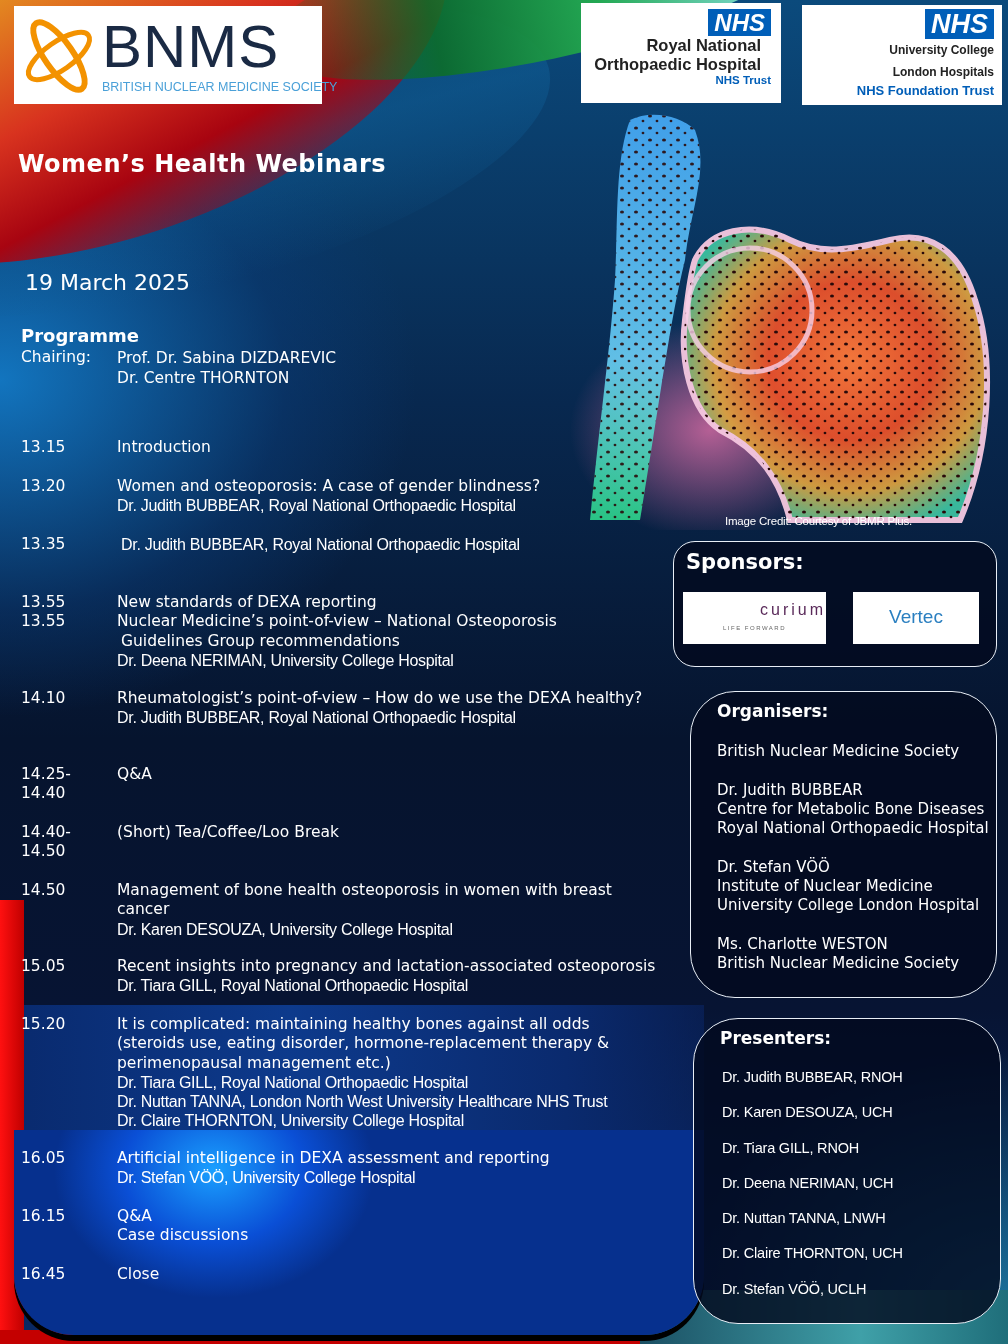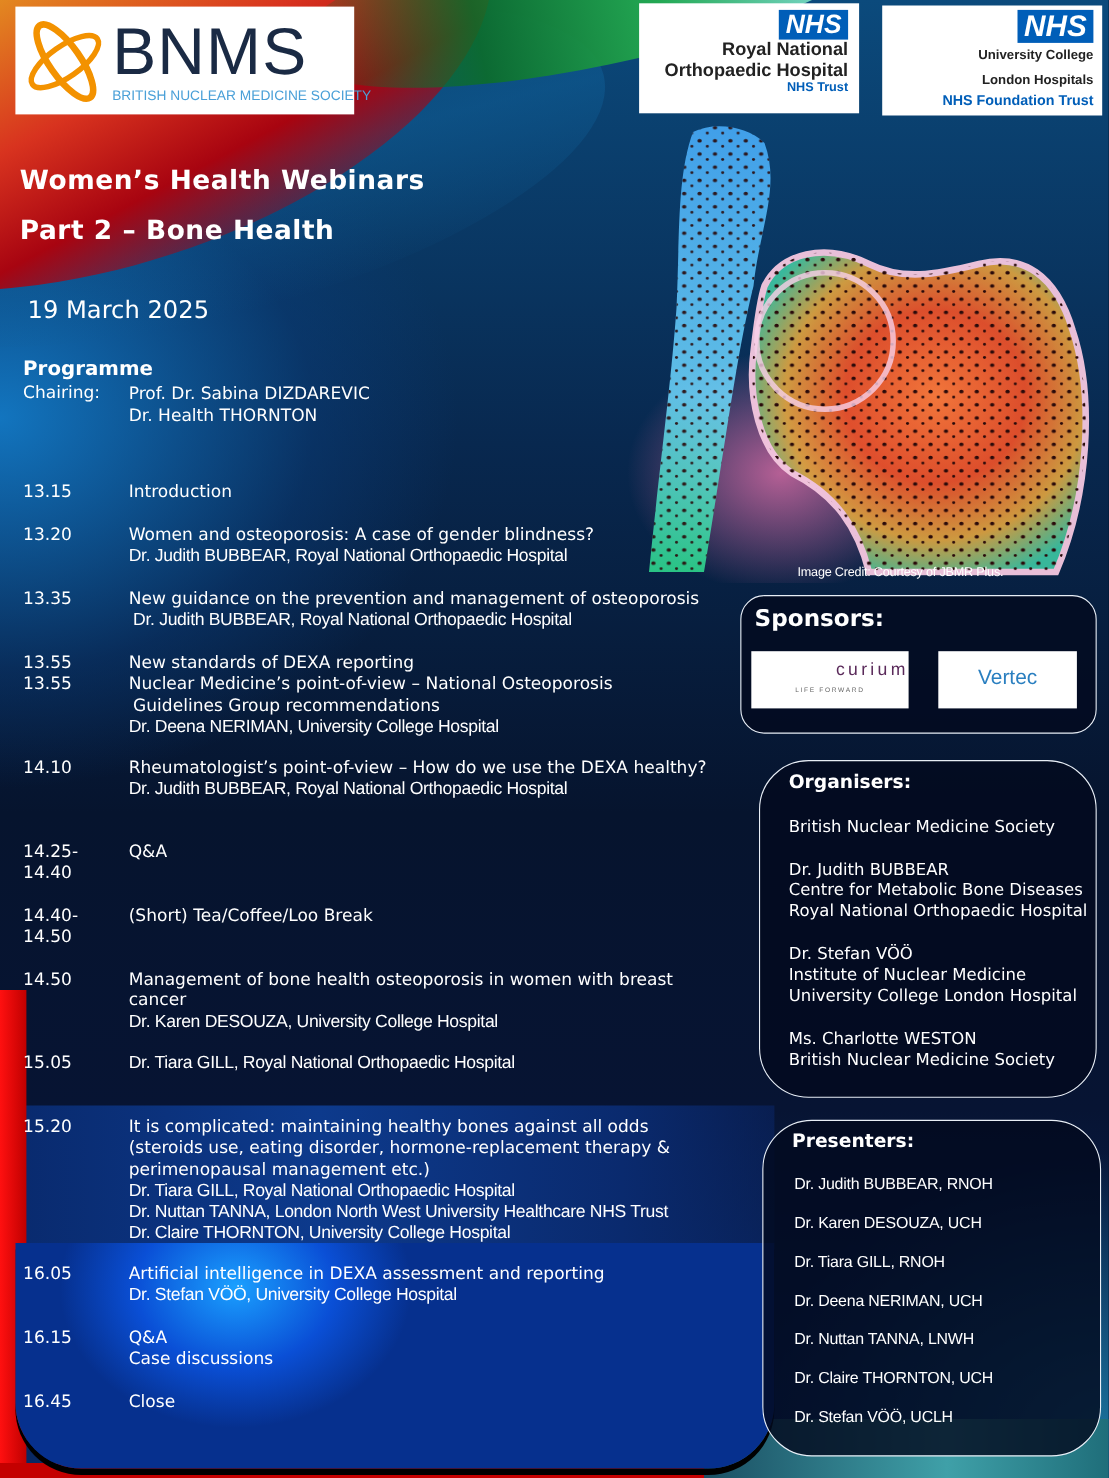--- a/index.html
+++ b/index.html
@@ -34,21 +34,21 @@
   .logo { position:absolute; background:#fff; color:#222; }
   .bnms { left:14px; top:6px; width:308px; height:98px; }
   .bnms-mark { position:absolute; left:6px; top:8px; width:78px; height:84px; }
   .bnms-word { position:absolute; left:88px; top:6px; font-family:"Liberation Sans", sans-serif; font-size:60px; letter-spacing:1px; color:#1a2a44; line-height:70px; }
   .bnms-sub { position:absolute; left:88px; top:74px; font-family:"Liberation Sans", sans-serif; font-size:12.5px; color:#4aa0d8; white-space:nowrap; }
   .rnoh { left:581px; top:3px; width:200px; height:100px; text-align:right; }
   .uclh { left:802px; top:5px; width:200px; height:100px; text-align:right; }
   .nhs { display:inline-block; background:#005eb8; color:#fff; font-family:"Liberation Sans", sans-serif; font-weight:bold; font-style:italic; padding:0 6px; }
   .rnoh .nhs { font-size:24px; line-height:27px; margin:6px 10px 0 0; }
   .uclh .nhs { font-size:27px; line-height:30px; margin:4px 8px 0 0; }
-  .rnoh .l1 { font-family:"Liberation Sans", sans-serif; font-weight:bold; font-size:16.5px; color:#222; line-height:19px; margin-right:10px; }
+  .rnoh .l1 { font-family:"Liberation Sans", sans-serif; font-weight:bold; font-size:16.5px; color:#222; line-height:19px; margin-right:20px; }
   .rnoh .l3 { font-family:"Liberation Sans", sans-serif; font-weight:bold; font-size:11.5px; color:#005eb8; margin-right:10px; }
   .uclh .l1 { font-family:"Liberation Sans", sans-serif; font-weight:bold; font-size:12px; color:#222; line-height:22px; margin-right:8px; }
   .uclh .l3 { font-family:"Liberation Sans", sans-serif; font-weight:bold; font-size:13px; color:#005eb8; margin-right:8px; }
 
   
   .bone { position:absolute; left:520px; top:100px; width:488px; height:430px; }
   .credit { position:absolute; left:725px; top:515px; font-size:11.5px; color:#fff; font-family:"Liberation Sans", sans-serif; letter-spacing:-0.2px; }
 
   
   .title { position:absolute; left:18px; top:142px; font-family:"DejaVu Sans", sans-serif; font-weight:bold; font-size:24px; line-height:45px; color:#fff; letter-spacing:0.5px; }
@@ -147,50 +147,48 @@
   <path d="M110,20 C130,10 160,15 175,30 C190,70 170,110 165,160 C150,220 140,300 120,420 L70,420 C80,320 90,250 95,180 C98,120 95,60 110,20 Z" fill="url(#pelvis)" opacity="0.85"></path>
   <path d="M110,20 C130,10 160,15 175,30 C190,70 170,110 165,160 C150,220 140,300 120,420 L70,420 C80,320 90,250 95,180 C98,120 95,60 110,20 Z" fill="url(#pores)" opacity="0.9"></path>
   <path d="M175,160 C190,130 230,120 270,140 C300,155 330,150 370,140 C410,130 440,150 455,200 C475,260 470,350 440,420 L270,420 C260,380 240,350 200,330 C170,310 160,260 165,220 C168,195 170,175 175,160 Z" fill="url(#femur)" stroke="#f5c8e0" stroke-width="6" opacity="0.95"></path>
   <path d="M175,160 C190,130 230,120 270,140 C300,155 330,150 370,140 C410,130 440,150 455,200 C475,260 470,350 440,420 L270,420 C260,380 240,350 200,330 C170,310 160,260 165,220 C168,195 170,175 175,160 Z" fill="url(#pores)"></path>
   <circle cx="230" cy="210" r="62" fill="none" stroke="#f8d0e8" stroke-width="5" opacity="0.8"></circle>
 </svg>
 <div class="credit">Image Credit:  Courtesy of JBMR Plus.</div>
 
 <div class="title">
   <div>Women’s Health Webinars</div>
-  <div>Part 2 – Bone Health</div>
 </div>
 <div class="date">19 March 2025</div>
 
 <div class="prog-head">Programme</div>
 <div class="chair-label">Chairing:</div>
 <div class="chair-names">
   <div>Prof. Dr. Sabina DIZDAREVIC</div>
-  <div>Dr. Health THORNTON</div>
+  <div>Dr. Centre THORNTON</div>
 </div>
 
 <div class="prog" style="top:438px">
   <div class="time">13.15</div>
   <div class="body">
       <div>Introduction</div>
     </div>
 </div>
 
 <div class="prog" style="top:477px">
   <div class="time">13.20</div>
   <div class="body">
     <div>Women and osteoporosis: A case of gender blindness?</div>
     <div class="spk">Dr. Judith BUBBEAR, Royal National Orthopaedic Hospital</div>
   </div>
 </div>
 
 <div class="prog" style="top:535px">
   <div class="time">13.35</div>
   <div class="body">
-    <div>New guidance on the prevention and management of osteoporosis</div>
     <div class="spk indent">Dr. Judith BUBBEAR, Royal National Orthopaedic Hospital</div>
   </div>
 </div>
 
 <div class="prog" style="top:593px">
   <div class="time">13.55
 13.55</div>
   <div class="body">
     <div>New standards of DEXA reporting</div>
     <div>Nuclear Medicine’s point-of-view – National Osteoporosis</div>
@@ -228,20 +226,21 @@
   <div class="body">
     <div>Management of bone health osteoporosis in women with breast</div>
     <div>cancer</div>
     <div class="spk">Dr. Karen DESOUZA, University College Hospital</div>
   </div>
 </div>
 
 <div class="prog" style="top:957px">
   <div class="time">15.05</div>
   <div class="body">
+    <div>Recent insights into pregnancy and lactation-associated osteoporosis</div>
     <div class="spk">Dr. Tiara GILL, Royal National Orthopaedic Hospital</div>
   </div>
 </div>
 
 <div class="prog" style="top:1015px">
   <div class="time">15.20</div>
   <div class="body">
     <div>It is complicated: maintaining healthy bones against all odds</div>
     <div>(steroids use, eating disorder, hormone-replacement therapy &amp;</div>
     <div>perimenopausal management etc.)</div>

